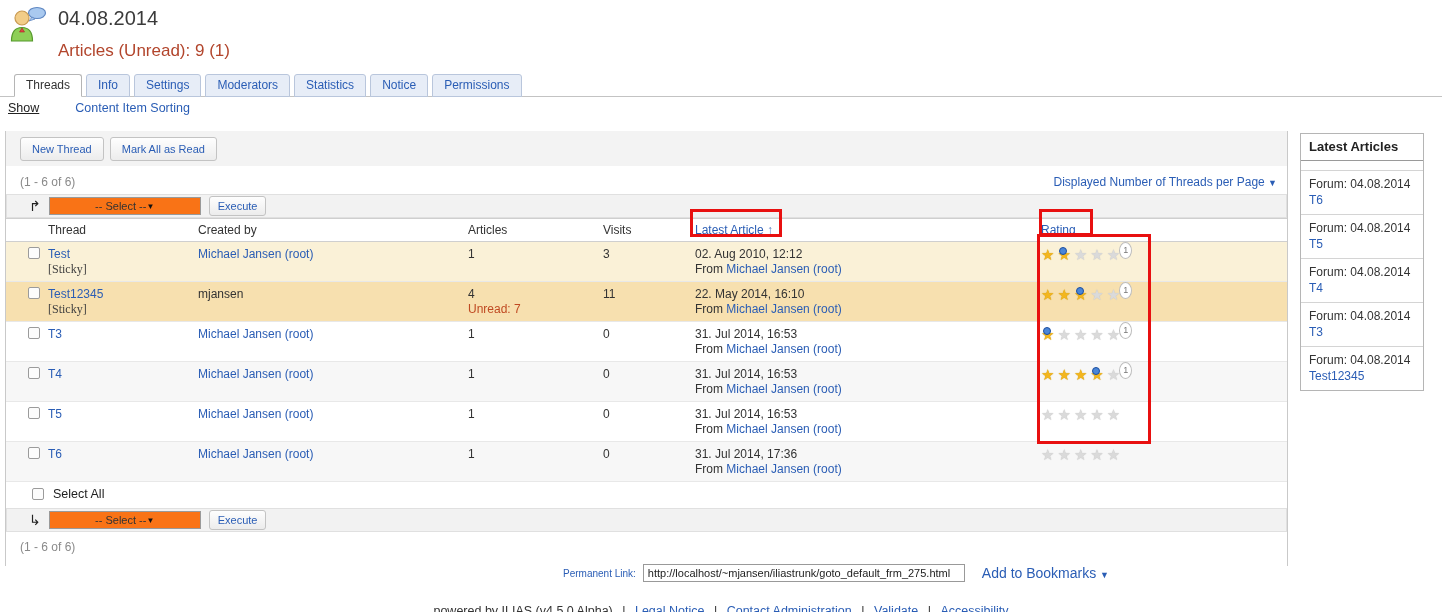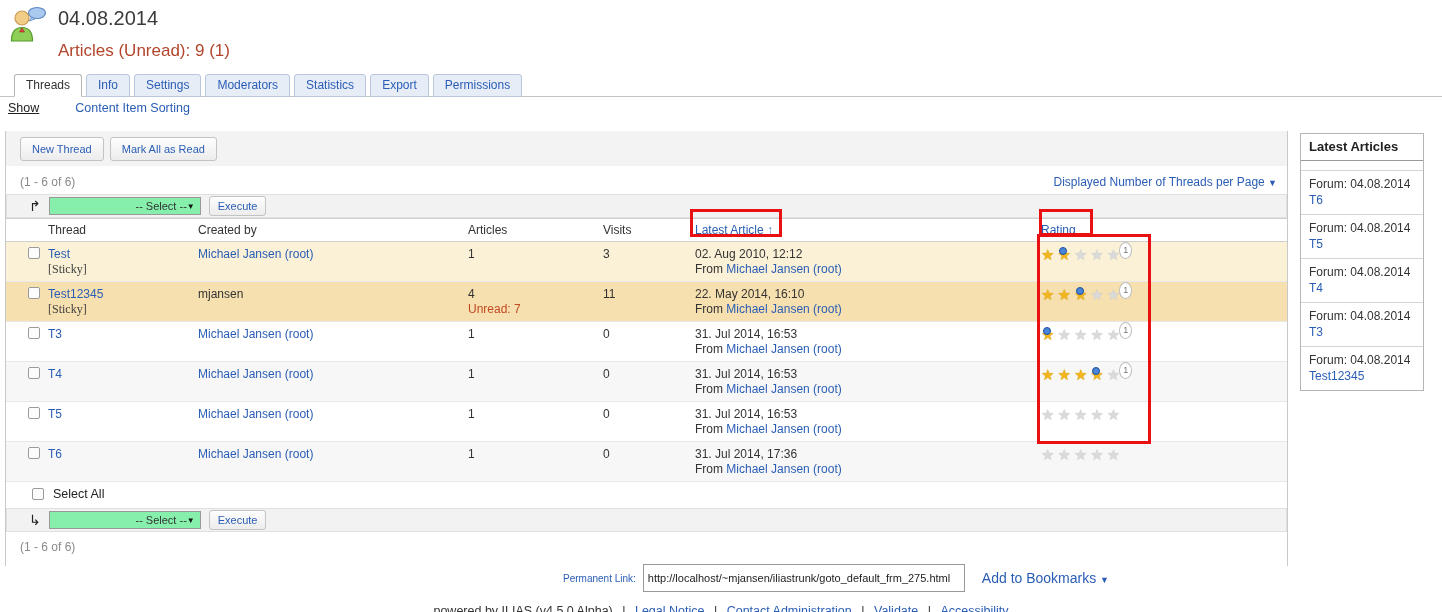--- a/index.html
+++ b/index.html
@@ -37,22 +37,22 @@
   .btn-sm { padding:3px 8px; }
 
   .pagerow { margin-top:7px; height:18px; display:flex; justify-content:space-between; align-items:center;
              padding:0 10px 0 14px; }
   .muted { color:#8a8a8a; }
   .caret { font-size:9px; }
 
   .filterbar { margin-top:3px; height:24px; background:#f2f2f2; border:1px solid #e0e0e0;
                display:flex; align-items:center; gap:8px; padding-left:22px; }
   .corner-arrow { font-size:14px; color:#222; line-height:1; }
-  .fake-select { display:inline-flex; justify-content:flex-end; align-items:center;
-                 width:152px; height:18px; border:1px solid #999; background:#86efac;
+  .fake-select { display:inline-flex; justify-content:center; align-items:center;
+                 width:152px; height:18px; border:1px solid #999; background:#f97316;
                  font-size:11px; padding:2px 5px; color:#333; cursor:pointer; }
   .fake-select .sel-caret { font-size:8px; color:#111; }
 
   table.threads { width:100%; border-collapse:collapse; font-size:12px; }
   table.threads th { font-weight:normal; text-align:left; color:#333; padding:4px 2px;
                      border-top:1px solid #cfcfcf; border-bottom:1px solid #cfcfcf; height:21px; }
   table.threads td { vertical-align:top; padding:5px 2px 4px; border-bottom:1px solid #e8e8e8;
                      height:37px; line-height:15px; }
   tr.bg-sticky1 td { background:#faf1d7; }
   tr.bg-sticky2 td { background:#f7e0af; }
@@ -81,21 +81,21 @@
   .sidebar-title { font-size:13px; font-weight:bold; color:#222; padding:5px 8px 6px;
                    border-bottom:1px solid #9a9a9a; }
   .sidebar-spacer { height:10px; border-bottom:1px solid #d4d4d4; }
   .sidebar-item { padding:5px 8px 6px; border-bottom:1px solid #d4d4d4; line-height:16px; }
   .sidebar-item:last-child { border-bottom:none; }
 
   
   .permalink { position:absolute; left:563px; top:564px; display:flex; align-items:center; gap:7px; }
   .permalink-label { font-size:10px; color:#2a5db5; }
   .permalink-input { width:322px; height:18px; font-family:"Liberation Sans",sans-serif;
-                     font-size:11px; border:1px solid #999; padding:13px 4px; color:#222; }
+                     font-size:11px; border:1px solid #999; padding:3px 4px; color:#222; }
   .bookmarks { font-size:14px; margin-left:10px; white-space:nowrap; }
 
   .footer { position:absolute; top:604px; width:100%; text-align:center; font-size:12.5px; color:#333; }
   .footer span { margin:0 3px; }
 
   
   .anno { position:absolute; border:3px solid #e81010; pointer-events:none; }
   .anno-latest { left:690px; top:209px; width:92px; height:28px; }
   .anno-rating-hdr { left:1039px; top:209px; width:54px; height:27px; }
   .anno-rating-col { left:1037px; top:234px; width:114px; height:210px; }
@@ -118,21 +118,21 @@
       <div class="unread-info">Articles (Unread): 9 (1)</div>
     </div>
   </div>
 
   <div class="tabbar">
     <div class="tab active">Threads</div>
     <div class="tab">Info</div>
     <div class="tab">Settings</div>
     <div class="tab">Moderators</div>
     <div class="tab">Statistics</div>
-    <div class="tab">Export</div>
+    <div class="tab">Notice</div>
     <div class="tab">Permissions</div>
   </div>
 
   <div class="subtabs">
     <span class="subtab-active">Show</span>
     <span class="link">Content Item Sorting</span>
   </div>
 
   <div class="main">
 

